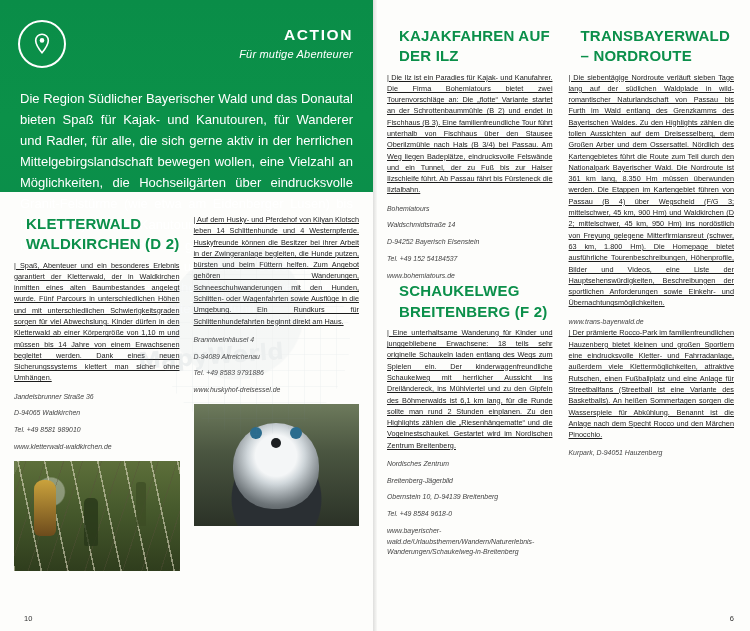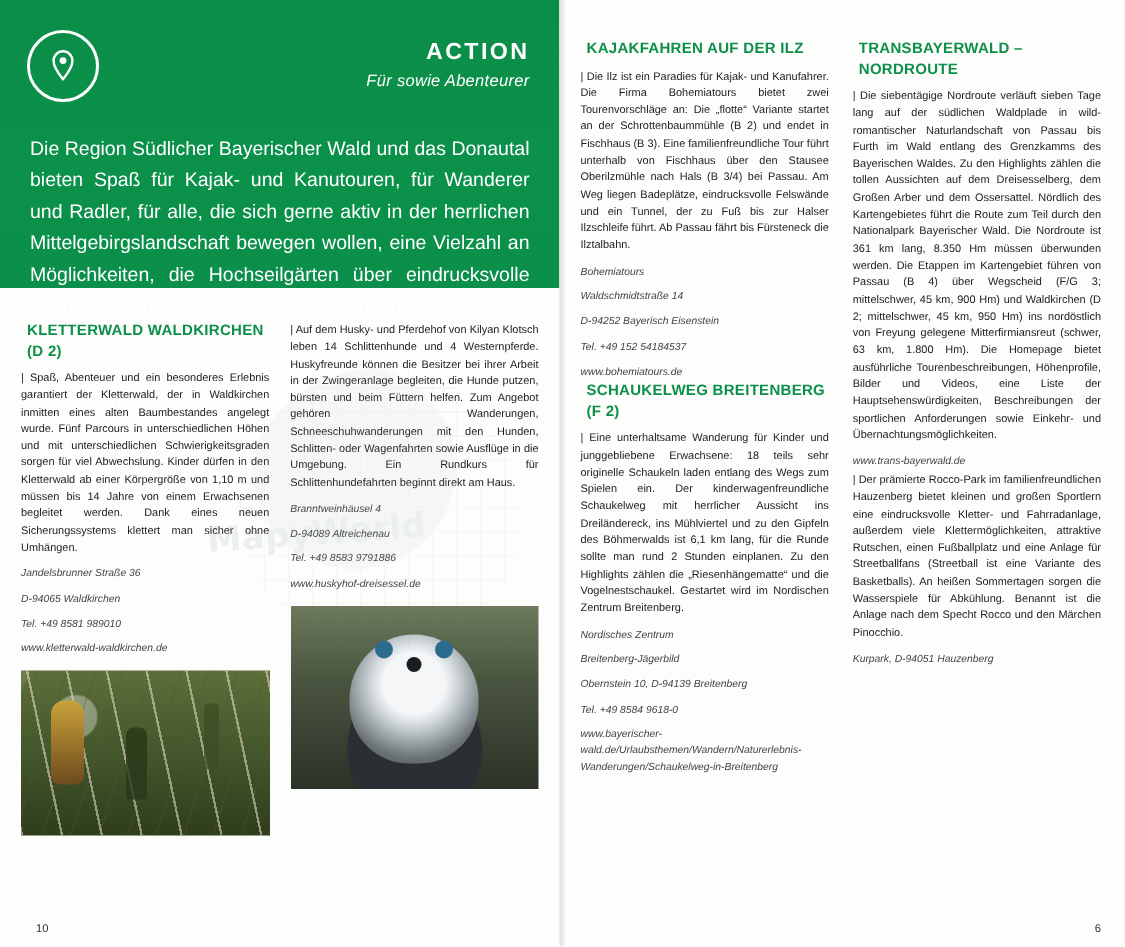--- a/index.html
+++ b/index.html
@@ -62,27 +62,27 @@
   
   .cols{
     position:absolute;left:0;top:192px;width:373px;bottom:0;
     display:flex;
     padding:22px 14px 0 14px;
     box-sizing:border-box;
     gap:14px;
   }
   .col{width:50%;}
   h3.entry{
-    font-size:10px;font-weight:bold;color:#0b8f4a;
-    margin:0 0 5px 4px;line-height:1.35;letter-spacing:.2px;
+    font-size:15px;font-weight:bold;color:#0b8f4a;
+    margin:0 0 5px 12px;line-height:1.35;letter-spacing:.2px;
     text-transform:uppercase;
   }
   p.body{
     font-size:7.3px;line-height:1.55;color:#1c1c1c;
-    margin:0 0 8px 0;text-align:justify;
+    margin:0 0 8px 0;text-align:justify;text-decoration:underline;
   }
   .contact{
     font-size:6.9px;line-height:1.55;color:#444;
     font-style:italic;
     margin:6px 0 0 0;
   }
   .photo{
     margin-top:8px;width:100%;border:0;
     display:block;
   }
@@ -176,21 +176,21 @@
     <div class="hero">
       <div class="hero-inner">
         <div class="pin-circle">
           <svg width="20" height="24" viewBox="0 0 20 24" aria-hidden="true">
             <path d="M10 2.2c-3.5 0-6.3 2.8-6.3 6.3 0 4.6 6.3 12.3 6.3 12.3s6.3-7.7 6.3-12.3c0-3.5-2.8-6.3-6.3-6.3z" fill="none" stroke="#ffffff" stroke-width="1.6"></path>
             <circle cx="10" cy="8.4" r="2.3" fill="#ffffff"></circle>
           </svg>
         </div>
         <div class="hero-title">
           <div class="t1">ACTION</div>
-          <div class="t2">Für sowie Abenteurer</div>
+          <div class="t2">Für mutige Abenteurer</div>
         </div>
         <div class="hero-body">Die Region Südlicher Bayerischer Wald und das Donautal bieten Spaß für Kajak- und Kanutouren, für Wanderer und Radler, für alle, die sich gerne aktiv in der herrlichen Mittelgebirgslandschaft bewegen wollen, eine Vielzahl an Möglichkeiten, die Hochseilgärten über eindrucksvolle Granit-Felstürme (wie etwa am Eidenberger Lusen) bis hin zu Kajak- und Kanutouren auf der Ilz hinauf. Für konditionsstarke Radfahrer gibt es die Transbayerwald-Runde mit einer Nord- und einer Südstrecke, für Genussradler den gemütlichen Donau-Radweg, der am Naturschutzgebiet Donauleite vorbeiführt.</div>
       </div>
     </div>
 
     <div class="cols">
 
       <div class="col">
         <h3 class="entry">KLETTERWALD WALDKIRCHEN (D 2)</h3>
         <p class="body">| Spaß, Abenteuer und ein besonderes Erlebnis garantiert der Kletterwald, der in Waldkirchen inmitten eines alten Baumbestandes angelegt wurde. Fünf Parcours in unterschiedlichen Höhen und mit unterschiedlichen Schwierigkeitsgraden sorgen für viel Abwechslung. Kinder dürfen in den Kletterwald ab einer Körpergröße von 1,10 m und müssen bis 14 Jahre von einem Erwachsenen begleitet werden. Dank eines neuen Sicherungssystems klettert man sicher ohne Umhängen.</p>

